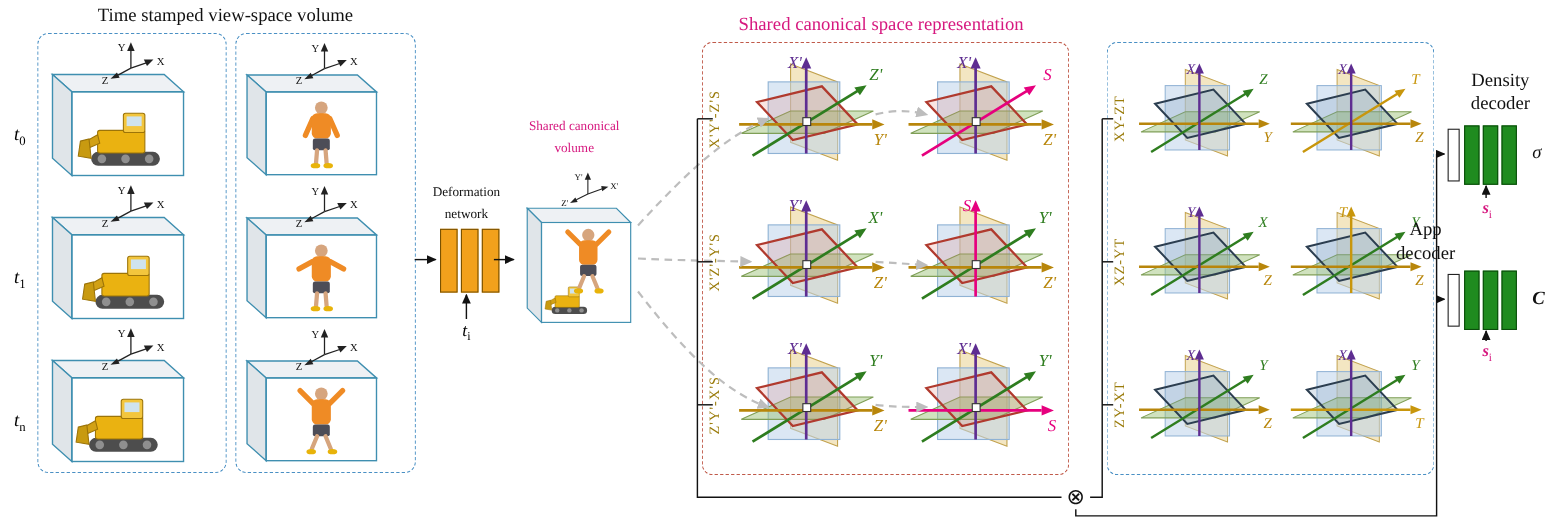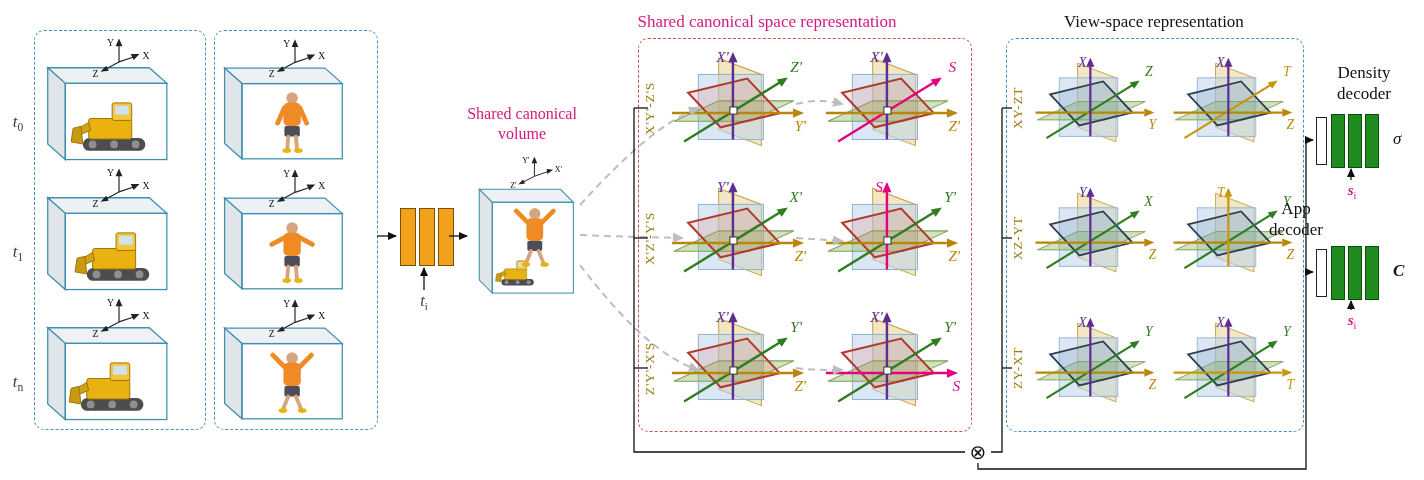--- a/index.html
+++ b/index.html
@@ -2,23 +2,23 @@
 <html><head>
 <meta charset="utf-8">
 <style>
   body{margin:0;background:#fff}
   .canvas{position:relative;width:1424px;height:480px;background:#fff;
           font-family:"Liberation Serif",serif;color:#111;overflow:hidden}
   .abs{position:absolute}
   .dashed-blue{border:1.5px dashed #4a90c4;border-radius:10px}
   .dashed-red{border:1.5px dashed #c05a4a;border-radius:10px}
   .title{font-size:17px;text-align:center;white-space:nowrap}
-  .label16{font-size:16px;text-align:center}
+  .label16{font-size:12px;text-align:center}
   .magenta{color:#d6187f}
-  .olive{color:#404040}
+  .olive{color:#000000}
   sub{font-size:0.68em}
   .rowlab{position:absolute;writing-mode:vertical-rl;transform:rotate(180deg);
           font-size:13px;color:#9a7b0a;text-align:center;width:16px;height:112px;
           letter-spacing:1px;white-space:nowrap}
   .bars{position:absolute;display:flex;gap:3px}
   .bar-orange{width:14px;height:56px;background:#f2a11c;border:1px solid #7a5200}
   .bar-green{width:12px;height:52px;background:#1f8b1f;border:1px solid #0b4d0b}
   .in-rect{position:absolute;width:9px;height:46px;background:#fff;border:1.2px solid #222}
   .operator{position:absolute;font-size:20px;line-height:22px;text-align:center;background:#fff}
   .cube-svg,.cell{position:absolute}
@@ -130,20 +130,21 @@
       <line class="pr-leg" x1="19" y1="47" x2="14" y2="59"></line>
         <line class="pr-leg" x1="27" y1="47" x2="32" y2="59"></line>
       <ellipse class="pr-shoe" cx="13.5" cy="61.5" rx="4.5" ry="2.5"></ellipse>
         <ellipse class="pr-shoe" cx="33.5" cy="61.5" rx="4.5" ry="2.5"></ellipse>
     </g>
   </defs>
 </svg>
 
 <div class="canvas">
 
+  <div class="abs title" style="left:20px;top:4px;width:370px">Time stamped view-space volume</div>
 
   <div class="abs dashed-blue" style="left:34px;top:30px;width:170px;height:398px"></div>
   <div class="abs dashed-blue" style="left:214px;top:30px;width:162px;height:398px"></div>
 
   <div class="abs olive" style="left:4px;top:112px;width:28px;font-size:17px;text-align:center">
     <i>t</i><sub>0</sub></div>
   <div class="abs olive" style="left:4px;top:242px;width:28px;font-size:17px;text-align:center">
     <i>t</i><sub>1</sub></div>
   <div class="abs olive" style="left:4px;top:372px;width:28px;font-size:17px;text-align:center">
     <i>t</i><sub>n</sub></div>
@@ -192,20 +193,24 @@
   <svg class="cube-svg" style="left:213px;top:294px" width="164" height="130" viewBox="0 0 170 132">
     <use href="#cube-frame"></use>
       <use href="#axis-triad"></use>
     <text class="triad-lb" x="80" y="12" text-anchor="end">Y</text>
     <text class="triad-lb" x="109" y="25">X</text>
     <text class="triad-lb" x="64" y="43" text-anchor="end">Z</text>
     <use href="#person-wide" transform="translate(59,58)"></use>
   </svg>
 
 
+  <div class="abs label16" style="left:374px;top:164px;width:100px;line-height:20px">
+    <div>Deformation</div>
+      <div>network</div>
+    </div>
   <div class="bars" style="left:400px;top:208px">
     <div class="bar-orange"></div>
     <div class="bar-orange"></div>
     <div class="bar-orange"></div>
   </div>
   <div class="abs olive" style="left:406px;top:292px;width:36px;font-size:16px;text-align:center">
     <i>t</i><sub>i</sub></div>
 
   <div class="abs magenta label16" style="left:450px;top:104px;width:144px;line-height:20px">
     <div>Shared canonical</div>
@@ -224,21 +229,21 @@
     <text class="triad-lb" x="72" y="14" text-anchor="end">Y'</text>
     <text class="triad-lb" x="103" y="25">X'</text>
     <text class="triad-lb" x="56" y="44" text-anchor="end">Z'</text>
     <polygon class="cf-top" points="26,62 126,62 110,46 10,46"></polygon>
     <polygon class="cf-left" points="26,62 10,46 10,158 26,174"></polygon>
     <rect class="cf-front" x="26" y="62" width="100" height="112"></rect>
     <use href="#dozer" transform="translate(30,128) scale(0.62)"></use>
     <use href="#person-wide" transform="translate(52,68) scale(1.15)"></use>
   </svg>
 
-  <div class="abs title magenta" style="left:594px;top:12px;width:346px">Shared canonical space representation</div>
+  <div class="abs title magenta" style="left:628px;top:12px;width:346px">Shared canonical space representation</div>
   <div class="abs dashed-red" style="left:638px;top:38px;width:332px;height:392px"></div>
 
   <div class="rowlab" style="left:642px;top:52px">X'Y'-Z'S</div>
   <div class="rowlab" style="left:642px;top:182px">X'Z'-Y'S</div>
   <div class="rowlab" style="left:642px;top:312px">Z'Y'-X'S</div>
 
   <svg class="cell canon" style="left:664px;top:48px" width="146" height="120" viewBox="0 0 140 118">
     <use href="#triplanes"></use>
       <use href="#axis-arrows"></use>
       <rect class="sample" x="63" y="58" width="7" height="7"></rect>
@@ -280,21 +285,20 @@
   </svg>
   <svg class="cell canon s-right" style="left:818px;top:308px" width="146" height="120" viewBox="0 0 140 118">
     <use href="#triplanes"></use>
       <use href="#axis-arrows"></use>
       <rect class="sample" x="63" y="58" width="7" height="7"></rect>
     <text class="lb lb-up" x="62" y="14" text-anchor="end">X'</text>
     <text class="lb lb-diag" x="134" y="24" text-anchor="end">Y'</text>
     <text class="lb lb-right" x="138" y="82" text-anchor="end">S</text>
   </svg>
 
-  <div class="abs title" style="left:1002px;top:12px;width:304px">View-space representation</div>
   <div class="abs dashed-blue" style="left:1006px;top:38px;width:296px;height:392px"></div>
 
   <div class="rowlab" style="left:1010px;top:52px">XY-ZT</div>
   <div class="rowlab" style="left:1010px;top:182px">XZ-YT</div>
   <div class="rowlab" style="left:1010px;top:312px">ZY-XT</div>
 
   <svg class="cell view" style="left:1030px;top:48px" width="128" height="120" viewBox="0 0 140 118">
     <use href="#triplanes"></use>
       <use href="#axis-arrows"></use>
     <text class="lb lb-up" x="62" y="14" text-anchor="end">X</text>

